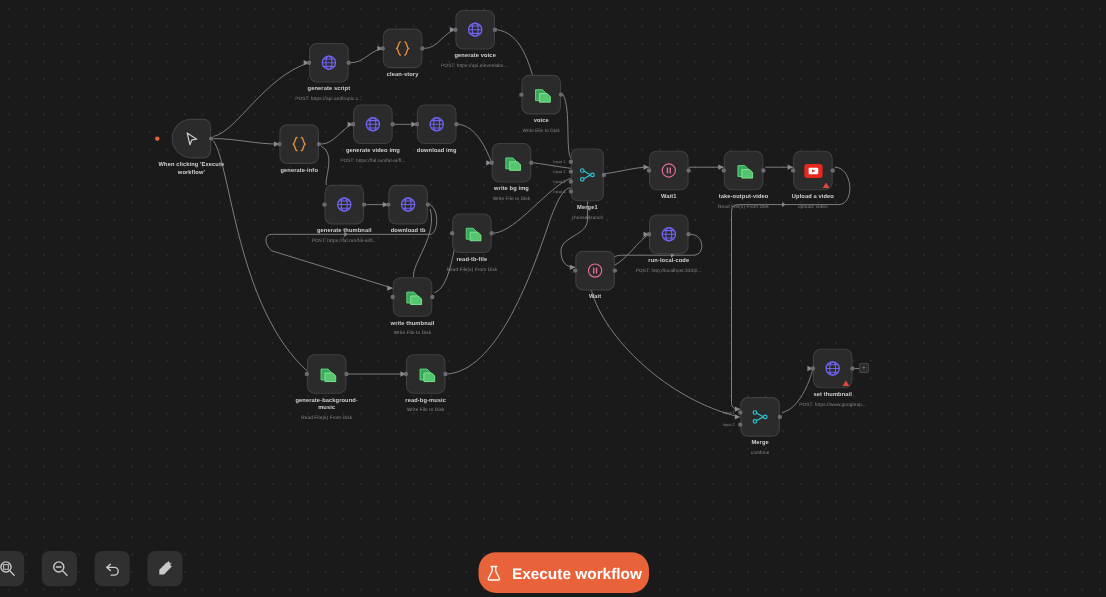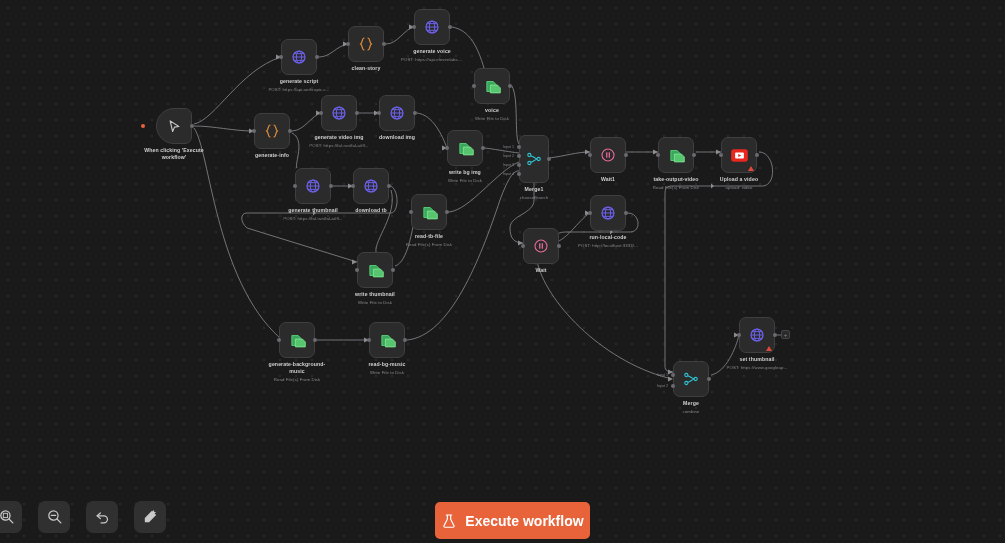--- a/index.html
+++ b/index.html
@@ -114,21 +114,21 @@
     margin-left: 16px;
     color: #c9c9c9;
     cursor: pointer;
   }
   .tbtn:first-child { margin-left: -10px; }
   #exec {
     position: absolute;
     left: 435px; top: 502px;
     width: 155px; height: 37px;
     background: #e8623a;
-    border-radius: 5px;
+    border-radius: 16px;
     display: flex; align-items: center; justify-content: center;
     gap: 8px;
     color: #fff;
     font-size: 14px;
     font-weight: 700;
     cursor: pointer;
     border: none;
   }
 </style>
 </head>

